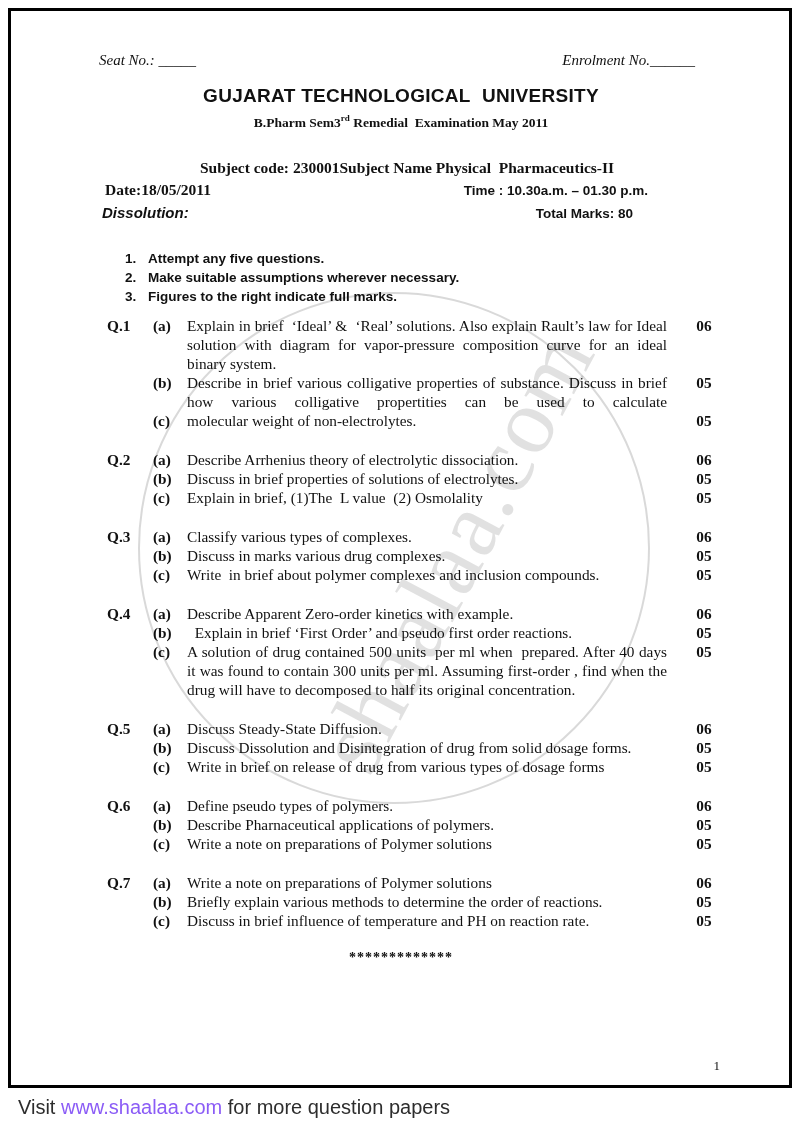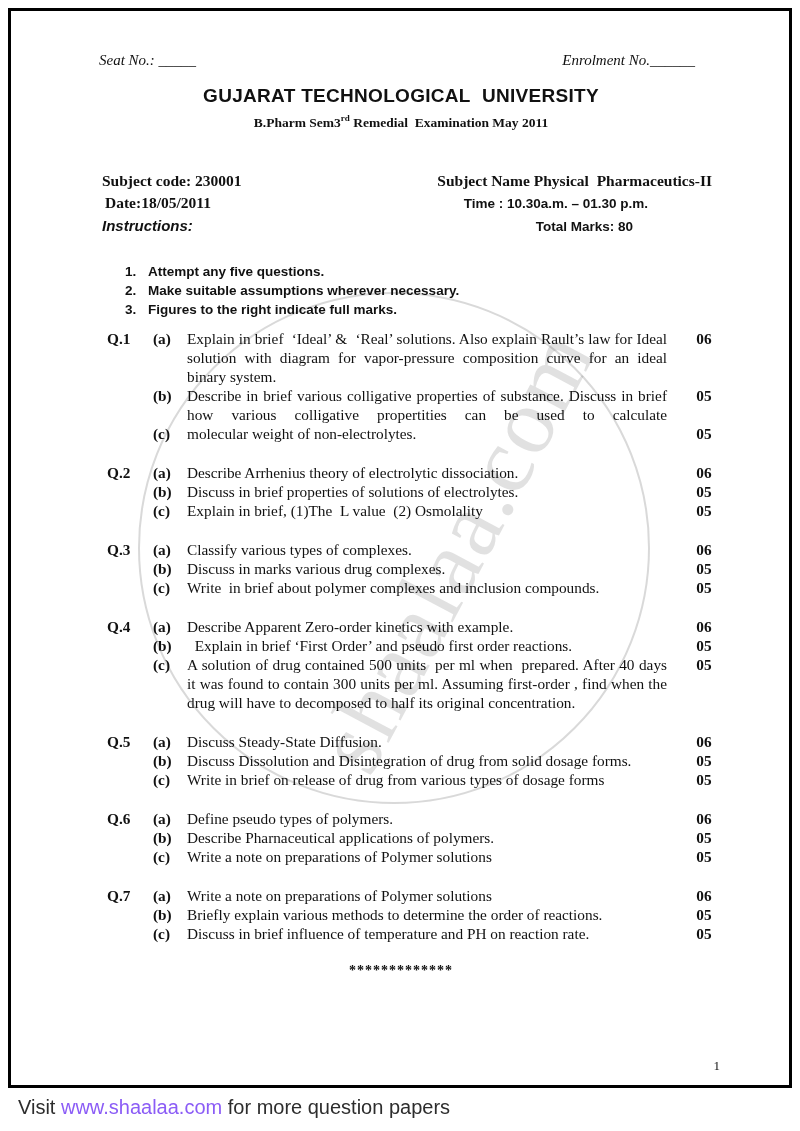--- a/index.html
+++ b/index.html
@@ -32,21 +32,21 @@
   }
   .uni-title{
     text-align:center;margin-top:14px;font-family:"Liberation Sans", sans-serif;
     font-weight:bold;font-size:19px;line-height:24px;letter-spacing:0.3px;white-space:pre-wrap;
   }
   .exam-line{
     text-align:center;font-weight:bold;font-size:13.5px;line-height:20px;white-space:pre-wrap;
   }
   .exam-line sup{font-size:9px;}
   .hrow{display:flex;justify-content:space-between;align-items:baseline;font-weight:bold;}
-  .subject-row{margin-top:37px;font-size:15.5px;line-height:22px;padding:0 13px 0 25px;}
+  .subject-row{margin-top:24px;font-size:15.5px;line-height:22px;padding:0 13px 0 25px;justify-content:center;}
   .date-row{font-size:15.5px;line-height:22px;padding:0 77px 0 28px;}
   .instr-row{font-size:15.5px;line-height:22px;padding:0 92px 0 25px;}
   .instr-label{font-family:"Liberation Sans", sans-serif;font-style:italic;font-weight:bold;font-size:15px;}
   .bold-sans{font-family:"Liberation Sans", sans-serif;font-size:13.5px;font-weight:bold;}
   .instructions-list{margin:24px 0 0 48px;}
   .irow{
     display:flex;gap:7px;font-family:"Liberation Sans", sans-serif;
     font-weight:bold;font-size:13.5px;line-height:19px;
   }
   .inum{width:16px;}
@@ -96,21 +96,21 @@
       <span>Subject code: 230001</span>
       <span>Subject Name Physical&nbsp; Pharmaceutics-II</span>
     </div>
 
     <div class="hrow date-row">
       <span>Date:18/05/2011</span>
       <span class="bold-sans">Time : 10.30a.m. – 01.30 p.m.</span>
     </div>
 
     <div class="hrow instr-row">
-      <span class="instr-label">Instructions:</span>
+      <span class="instr-label">Dissolution:</span>
       <span class="bold-sans">Total Marks: 80</span>
     </div>
 
     <div class="instructions-list">
         <div class="irow">
           <span class="inum">1.</span>
           <span class="itext">Attempt any five questions.</span>
         </div>
         <div class="irow">
           <span class="inum">2.</span>

